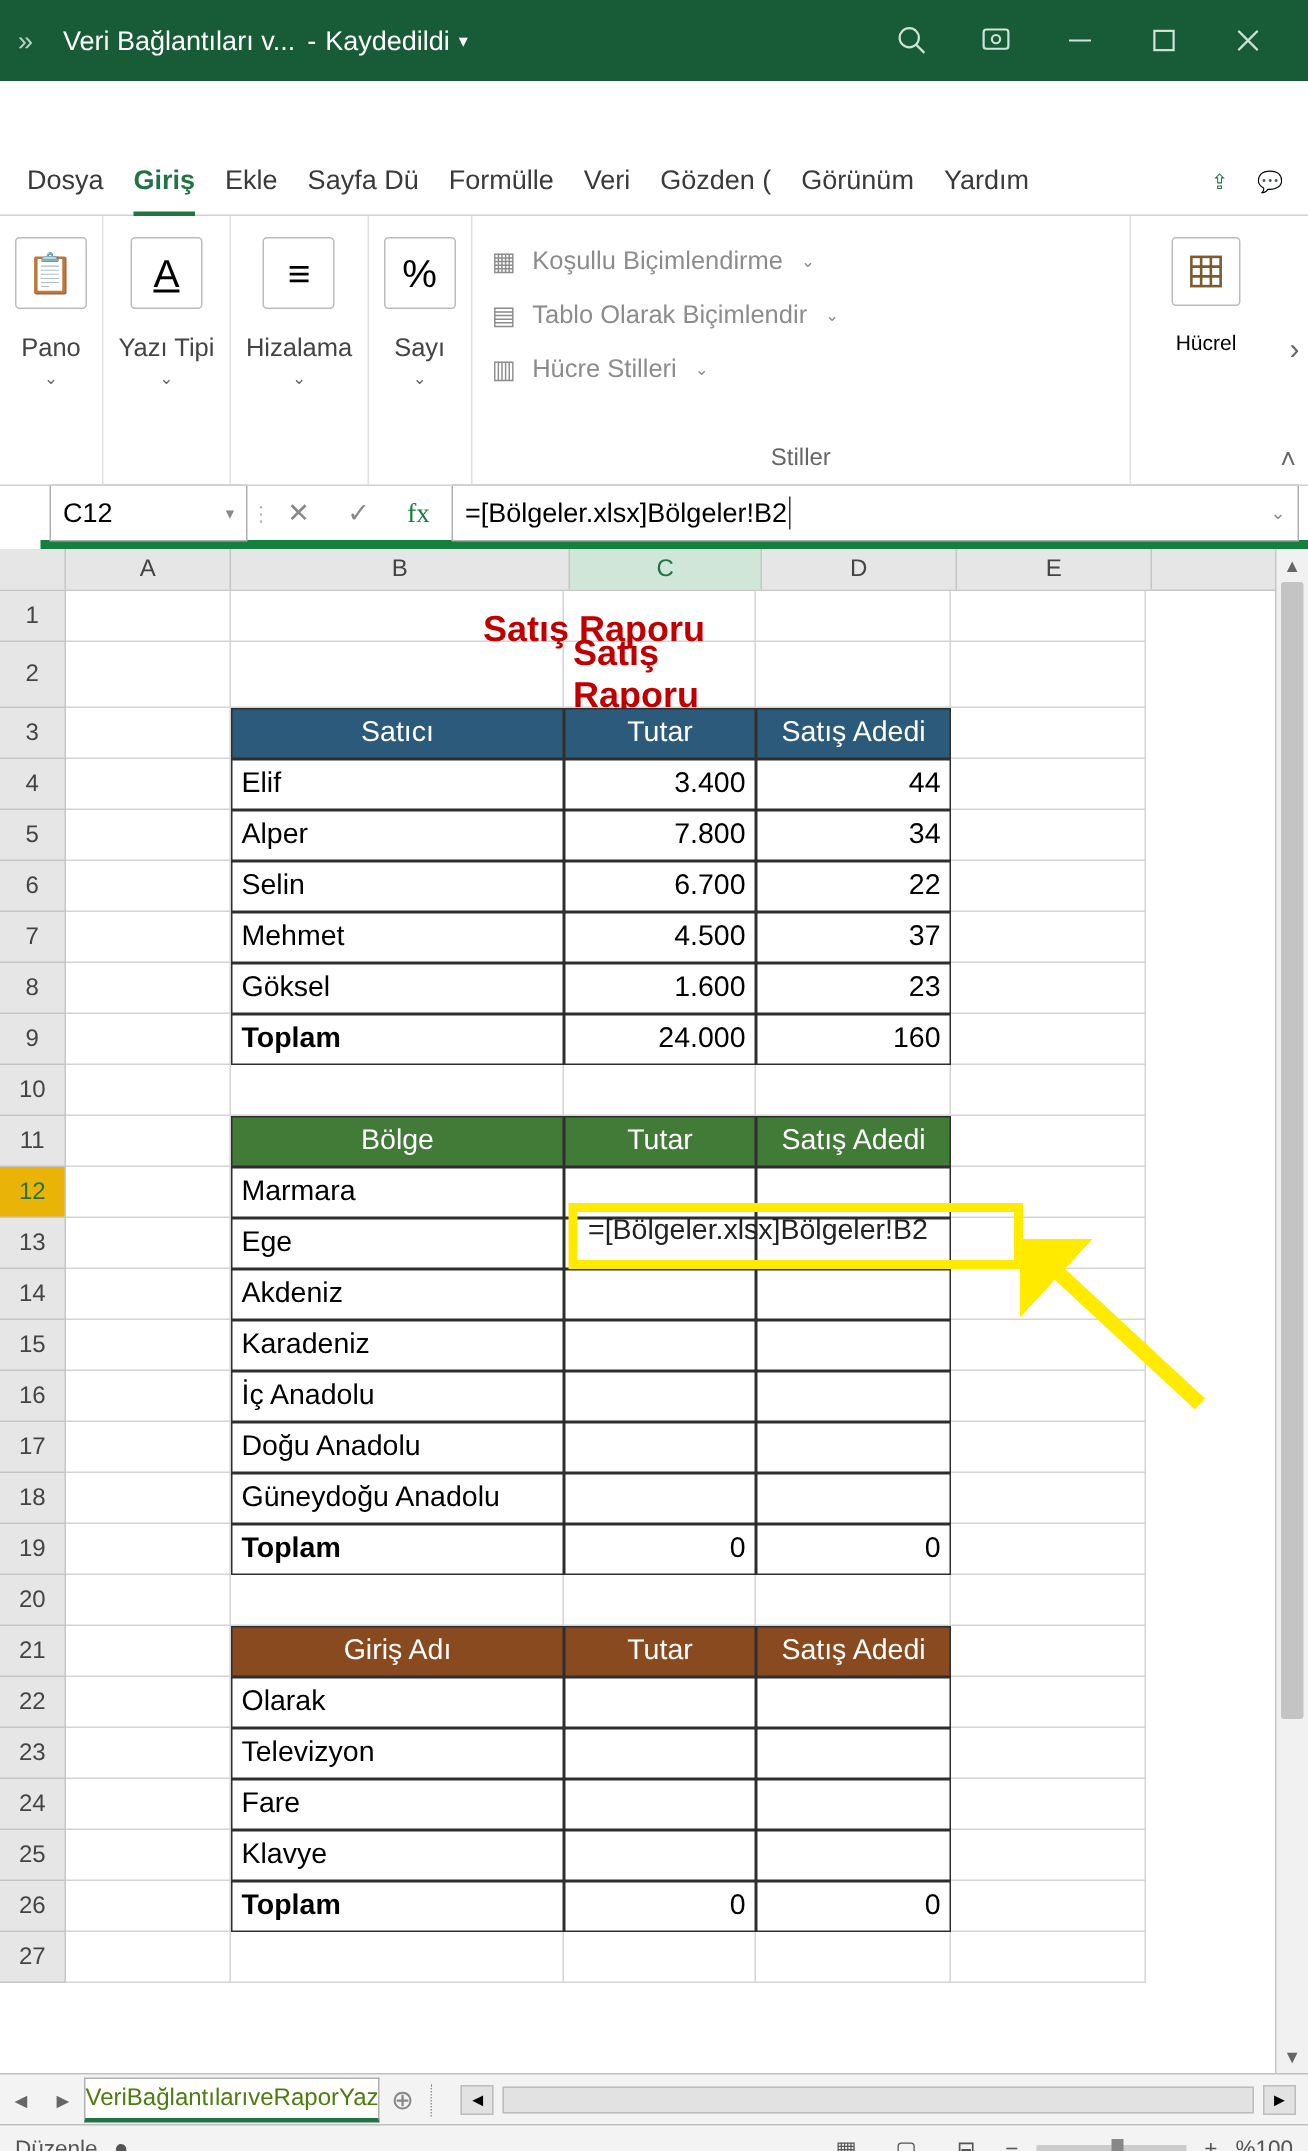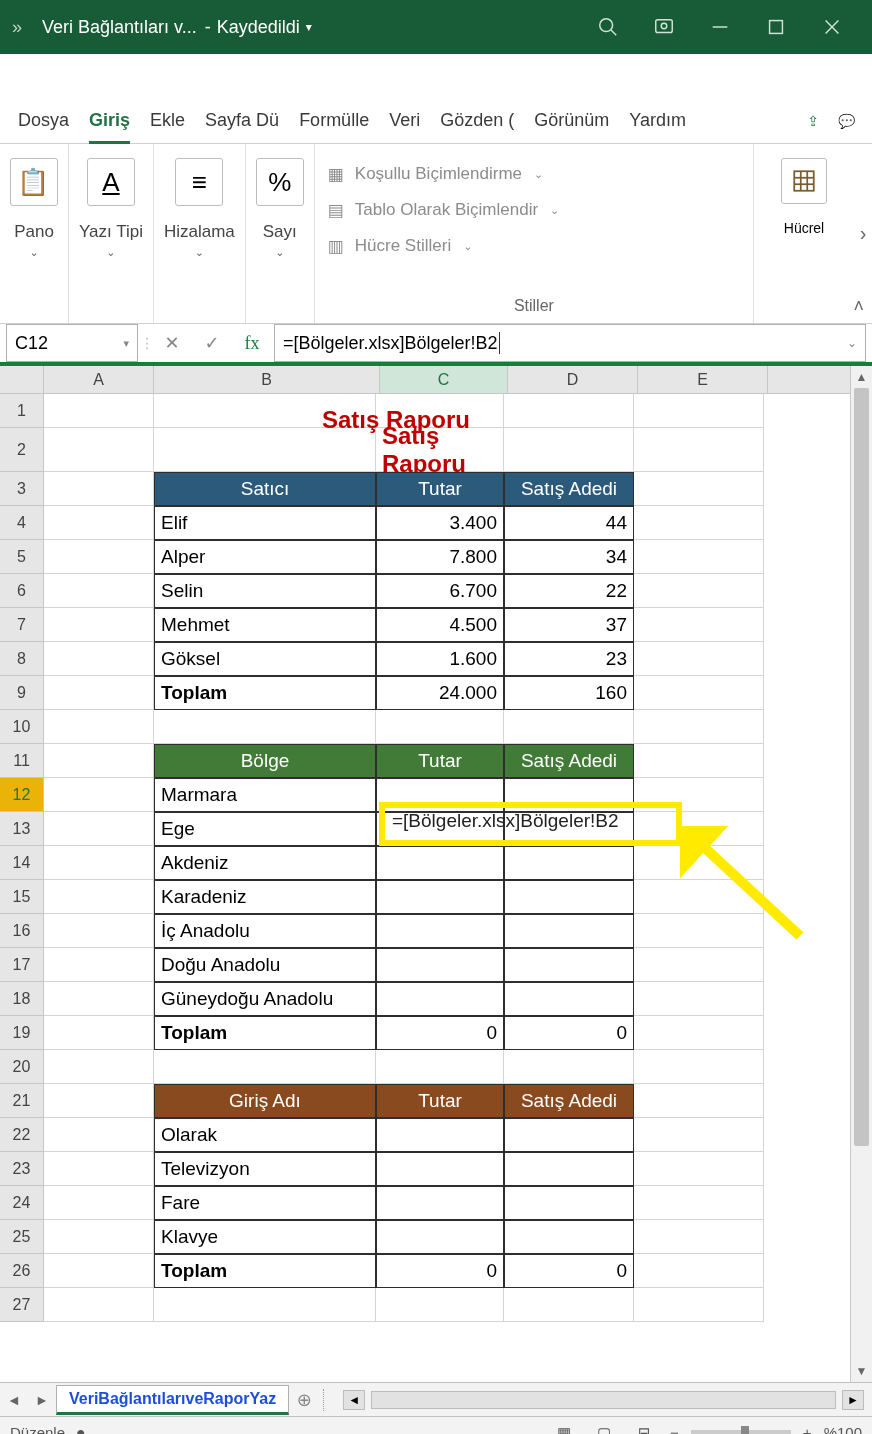--- a/index.html
+++ b/index.html
@@ -32,21 +32,21 @@
 .stylesgroup { flex:1; display:flex; flex-direction:column; padding: 12px 10px 4px; border-right:1px solid #e0e0e0; }
 .stylesgroup .srow { display:flex; align-items:center; gap:8px; height:36px; color:#8c8c8c; font-size:17px; }
 .stylesgroup .srow .sicon { width:22px; display:flex; justify-content:center; }
 .stylesgroup .glabel { text-align:center; color:#666; font-size:16px; margin-top:auto; padding:4px 0; }
 .cellsgroup { width:100px; display:flex; flex-direction:column; align-items:center; padding:14px 8px 4px; }
 .cellsgroup .iconbox { width:46px; height:46px; border:1px solid #bcbcbc; border-radius:3px; display:flex; align-items:center; justify-content:center; background:#fff; margin-bottom:16px; }
 .ribbon .collapse { position:absolute; right:8px; bottom:6px; font-size:18px; color:#666; }
 .ribbon .more { width:18px; display:flex; align-items:center; justify-content:center; color:#666; font-size:20px; }
 
 
-.fbar { display:flex; align-items:center; height:42px; border-bottom:4px solid #15803d; }
+.fbar { display:flex; align-items:center; height:42px; border-bottom:6px solid #15803d;margin-left:27px; }
 .namebox { width:132px; height:38px; border:1px solid #b0b0b0; margin:2px 2px 2px 6px; display:flex; align-items:center; padding:0 8px; font-size:18px; }
 .namebox .ndd { margin-left:auto; font-size:11px; color:#888; }
 .fsep { width:12px; text-align:center; color:#bbb; }
 .fbtn { width:40px; text-align:center; font-size:18px; color:#888; }
 .fbtn.fx { font-family: "Cambria Math", serif; color:#15803d; }
 .finput { flex:1; height:38px; border:1px solid #b0b0b0; margin:2px 6px 2px 2px; display:flex; align-items:center; padding:0 8px; font-size:18px; }
 .finput .fdd { margin-left:auto; font-size:12px; color:#888; }
 
 
 .gridwrap { position:relative; height: 1016px; display:flex; }
@@ -84,21 +84,21 @@
 
 
 .vscroll { width:22px; background:#f1f1f1; border-left:1px solid #c8c8c8; display:flex; flex-direction:column; }
 .vscroll .sbtn { height:22px; display:flex; align-items:center; justify-content:center; font-size:12px; color:#666; }
 .vscroll .strack { flex:1; position:relative; }
 .vscroll .sthumb { position:absolute; left:3px; right:3px; top:0; height:78%; background:#c4c4c4; border-radius:2px; }
 
 
 .sheettabs { height:34px; display:flex; align-items:center; border-top:1px solid #c0c0c0; background:#f3f3f3; }
 .sheettabs .nav { width:28px; text-align:center; color:#666; font-size:14px; }
-.sheettabs .stab { padding:4px 12px; background:#fff; border:1px solid #b0b0b0; border-bottom:3px solid #217346; color:#1d4ed8; font-weight:700; font-size:16px; }
+.sheettabs .stab { padding:4px 0; background:#fff; border:1px solid #b0b0b0; border-bottom:3px solid #217346; color:#4d7c0f; font-weight:400; font-size:16px; }
 .sheettabs .addsheet { width:30px; text-align:center; color:#888; font-size:18px; }
 .sheettabs .hscroll { flex:1; display:flex; align-items:center; gap:6px; padding:0 8px; }
 .sheettabs .hbtn { width:22px; height:20px; background:#e2e2e2; display:flex; align-items:center; justify-content:center; font-size:12px; border:1px solid #bcbcbc; }
 .sheettabs .htrack { flex:1; height:18px; background:#e2e2e2; border:1px solid #bcbcbc; }
 
 
 .statusbar { height:32px; background:#f3f3f3; border-top:1px solid #c0c0c0; display:flex; align-items:center; padding:0 10px; font-size:15px; color:#555; gap:12px; }
 .statusbar .sp { flex:1; }
 .statusbar .vbtn { width:28px; height:20px; display:flex; align-items:center; justify-content:center; }
 .statusbar .slider { width:100px; height:6px; background:#ccc; position:relative; }

